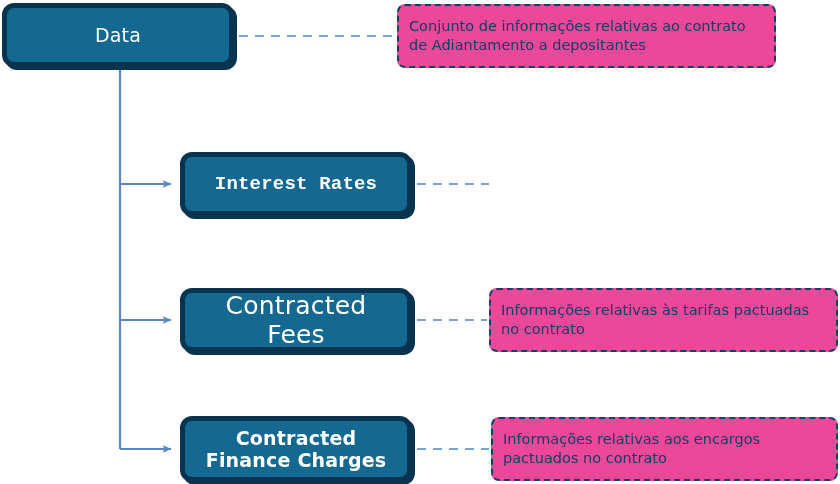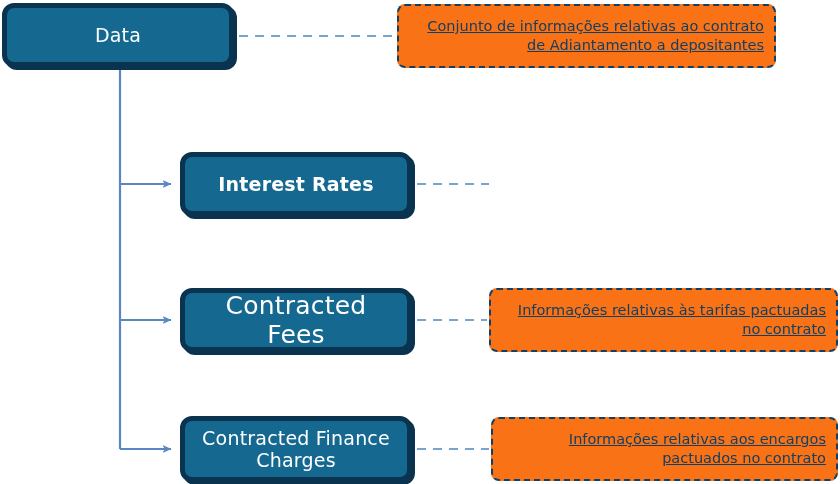--- a/index.html
+++ b/index.html
@@ -56,52 +56,52 @@
     height: 64px;
     font-size: 19px;
   }
   #node-interest-rates {
     left: 180px;
     top: 152px;
     width: 232px;
     height: 64px;
     font-size: 19px;
     font-weight: bold;
+    font-family: Liberation Mono, monospace;
   }
   #node-contracted-fees {
     left: 180px;
     top: 288px;
     width: 232px;
     height: 64px;
     font-size: 25px;
   }
   #node-contracted-finance-charges {
     left: 180px;
     top: 416px;
     width: 232px;
     height: 66px;
     font-size: 19px;
-    font-weight: normal;
+    font-weight: bold;
   }
 
   
   .note {
     position: absolute;
     box-sizing: border-box;
-    background: #f97316;
+    background: #ec4899;
     border: 2px dashed #123f63;
     border-radius: 8px;
     display: flex;
     align-items: center;
     justify-content: center;
-    text-align: right;
+    text-align: left;
     color: #123f63;
     font-size: 14.5px;
     line-height: 1.30;
-    text-decoration: underline;
   }
   .note-text {
     display: block;
     padding: 0 10px;
   }
 
   #note-data {
     left: 397px;
     top: 4px;
     width: 379px;

